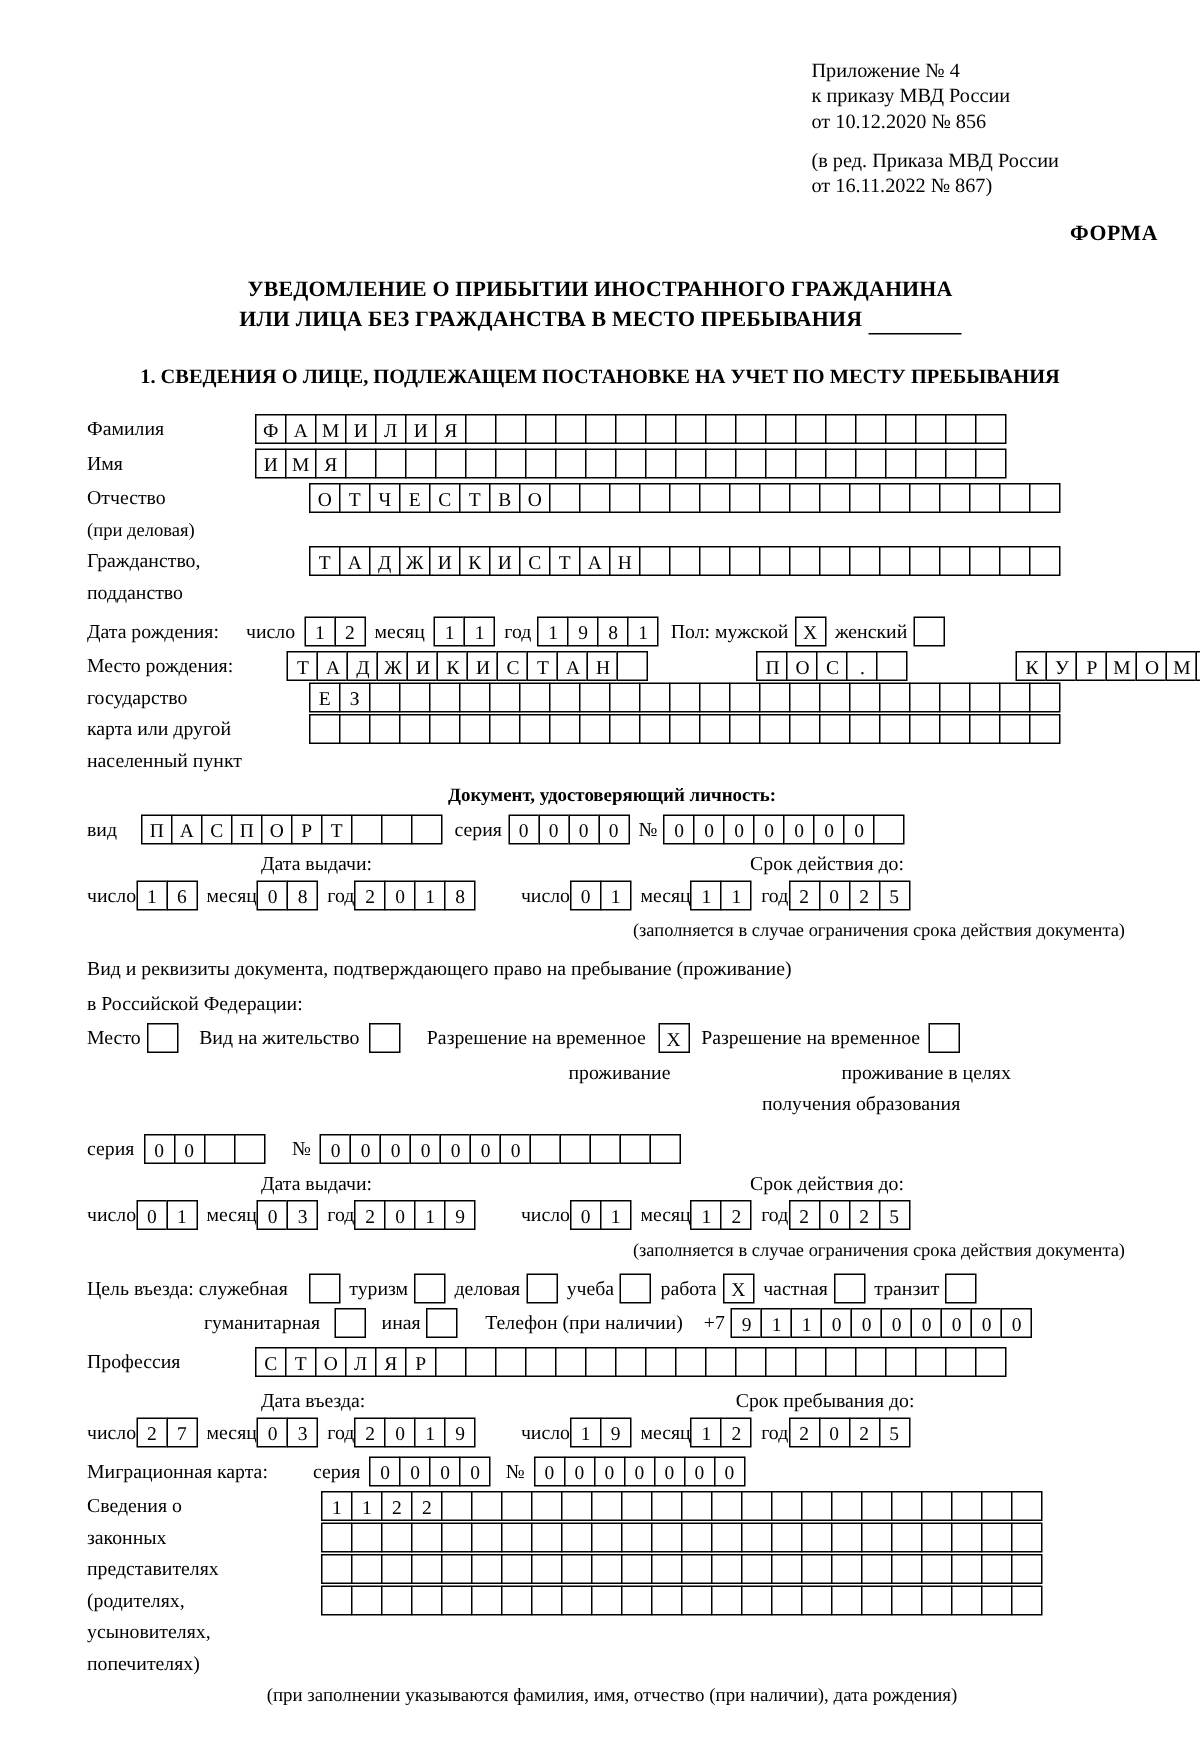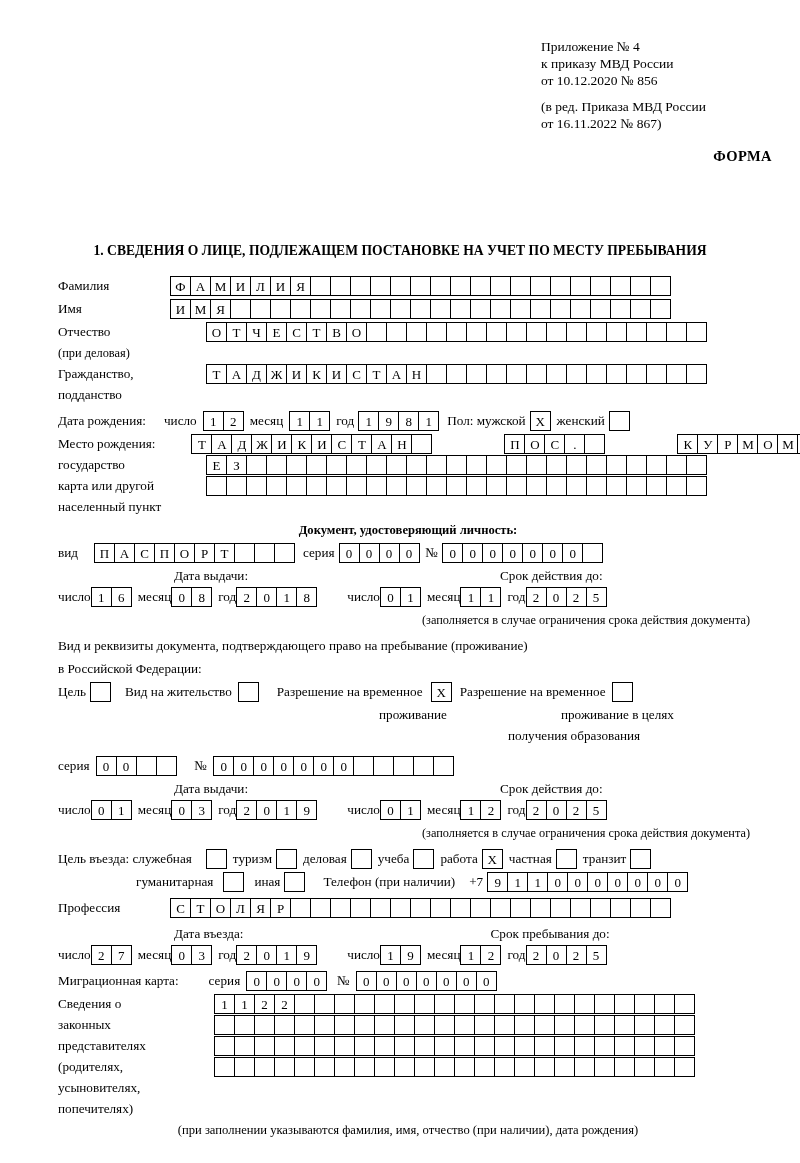--- a/index.html
+++ b/index.html
@@ -148,20 +148,24 @@
   <div class="hdr">
     <div>Приложение № 4</div>
     <div>к приказу МВД России</div>
     <div>от 10.12.2020 № 856</div>
     <div class="line2">(в ред. Приказа МВД России</div>
     <div>от 16.11.2022 № 867)</div>
   </div>
 
   <div class="forma">ФОРМА</div>
 
+  <div class="title">
+    <div>УВЕДОМЛЕНИЕ О ПРИБЫТИИ ИНОСТРАННОГО ГРАЖДАНИНА</div>
+    <div><span>ИЛИ ЛИЦА БЕЗ ГРАЖДАНСТВА В МЕСТО ПРЕБЫВАНИЯ</span>&nbsp;<span class="underline-blank"></span></div>
+  </div>
 
   <div class="section1">1. СВЕДЕНИЯ О ЛИЦЕ, ПОДЛЕЖАЩЕМ ПОСТАНОВКЕ НА УЧЕТ ПО МЕСТУ ПРЕБЫВАНИЯ</div>
 
   <div class="body">
 
     <div class="row">
       <span class="lbl lbl-w1">Фамилия</span>
       <span class="cells" id="cells-surname">
           <span class="cell">Ф</span>
           <span class="cell">А</span>
@@ -521,21 +525,21 @@
     </div>
 
     <div class="row mt6 tight">
       <span class="lbl">Вид и реквизиты документа, подтверждающего право на пребывание (проживание)</span>
     </div>
     <div class="row mt3">
       <span class="lbl">в Российской Федерации:</span>
     </div>
 
     <div class="row mt3">
-      <span class="lbl">Цель</span>
+      <span class="lbl">Место</span>
       <span class="sp4"></span>
       <span class="box"></span>
       <span class="sp14"></span>
       <span class="lbl">Вид на жительство</span>
       <span class="sp6"></span>
       <span class="box"></span>
       <span class="sp18"></span>
       <span class="lbl">Разрешение на временное</span>
       <span class="sp8"></span>
       <span class="box">X</span>

